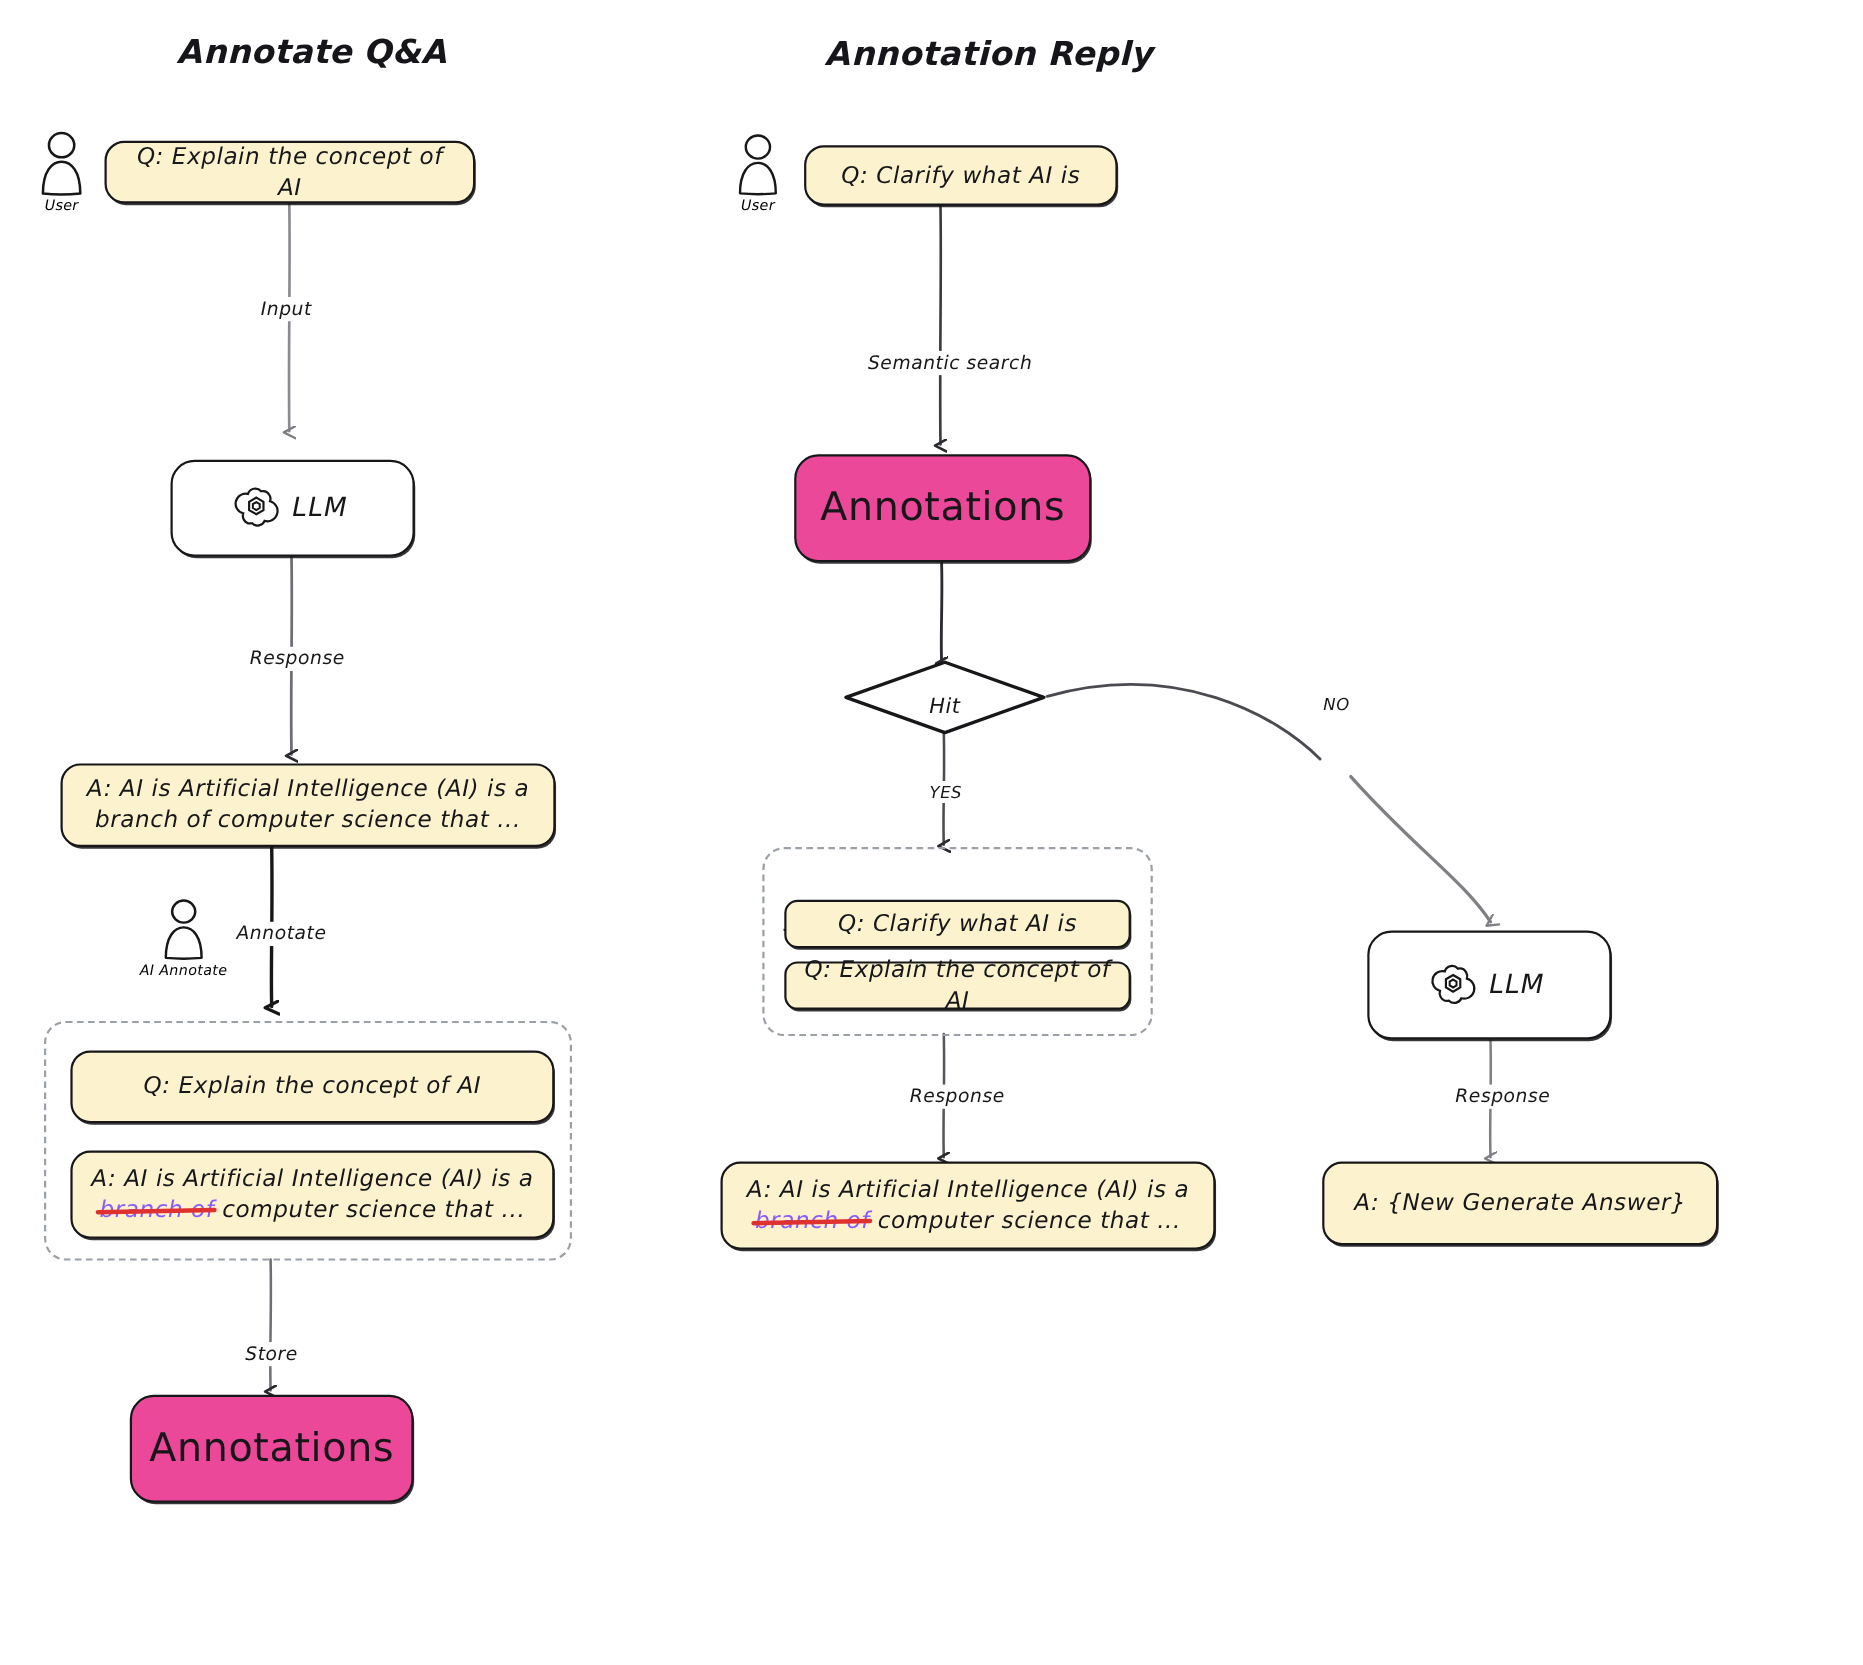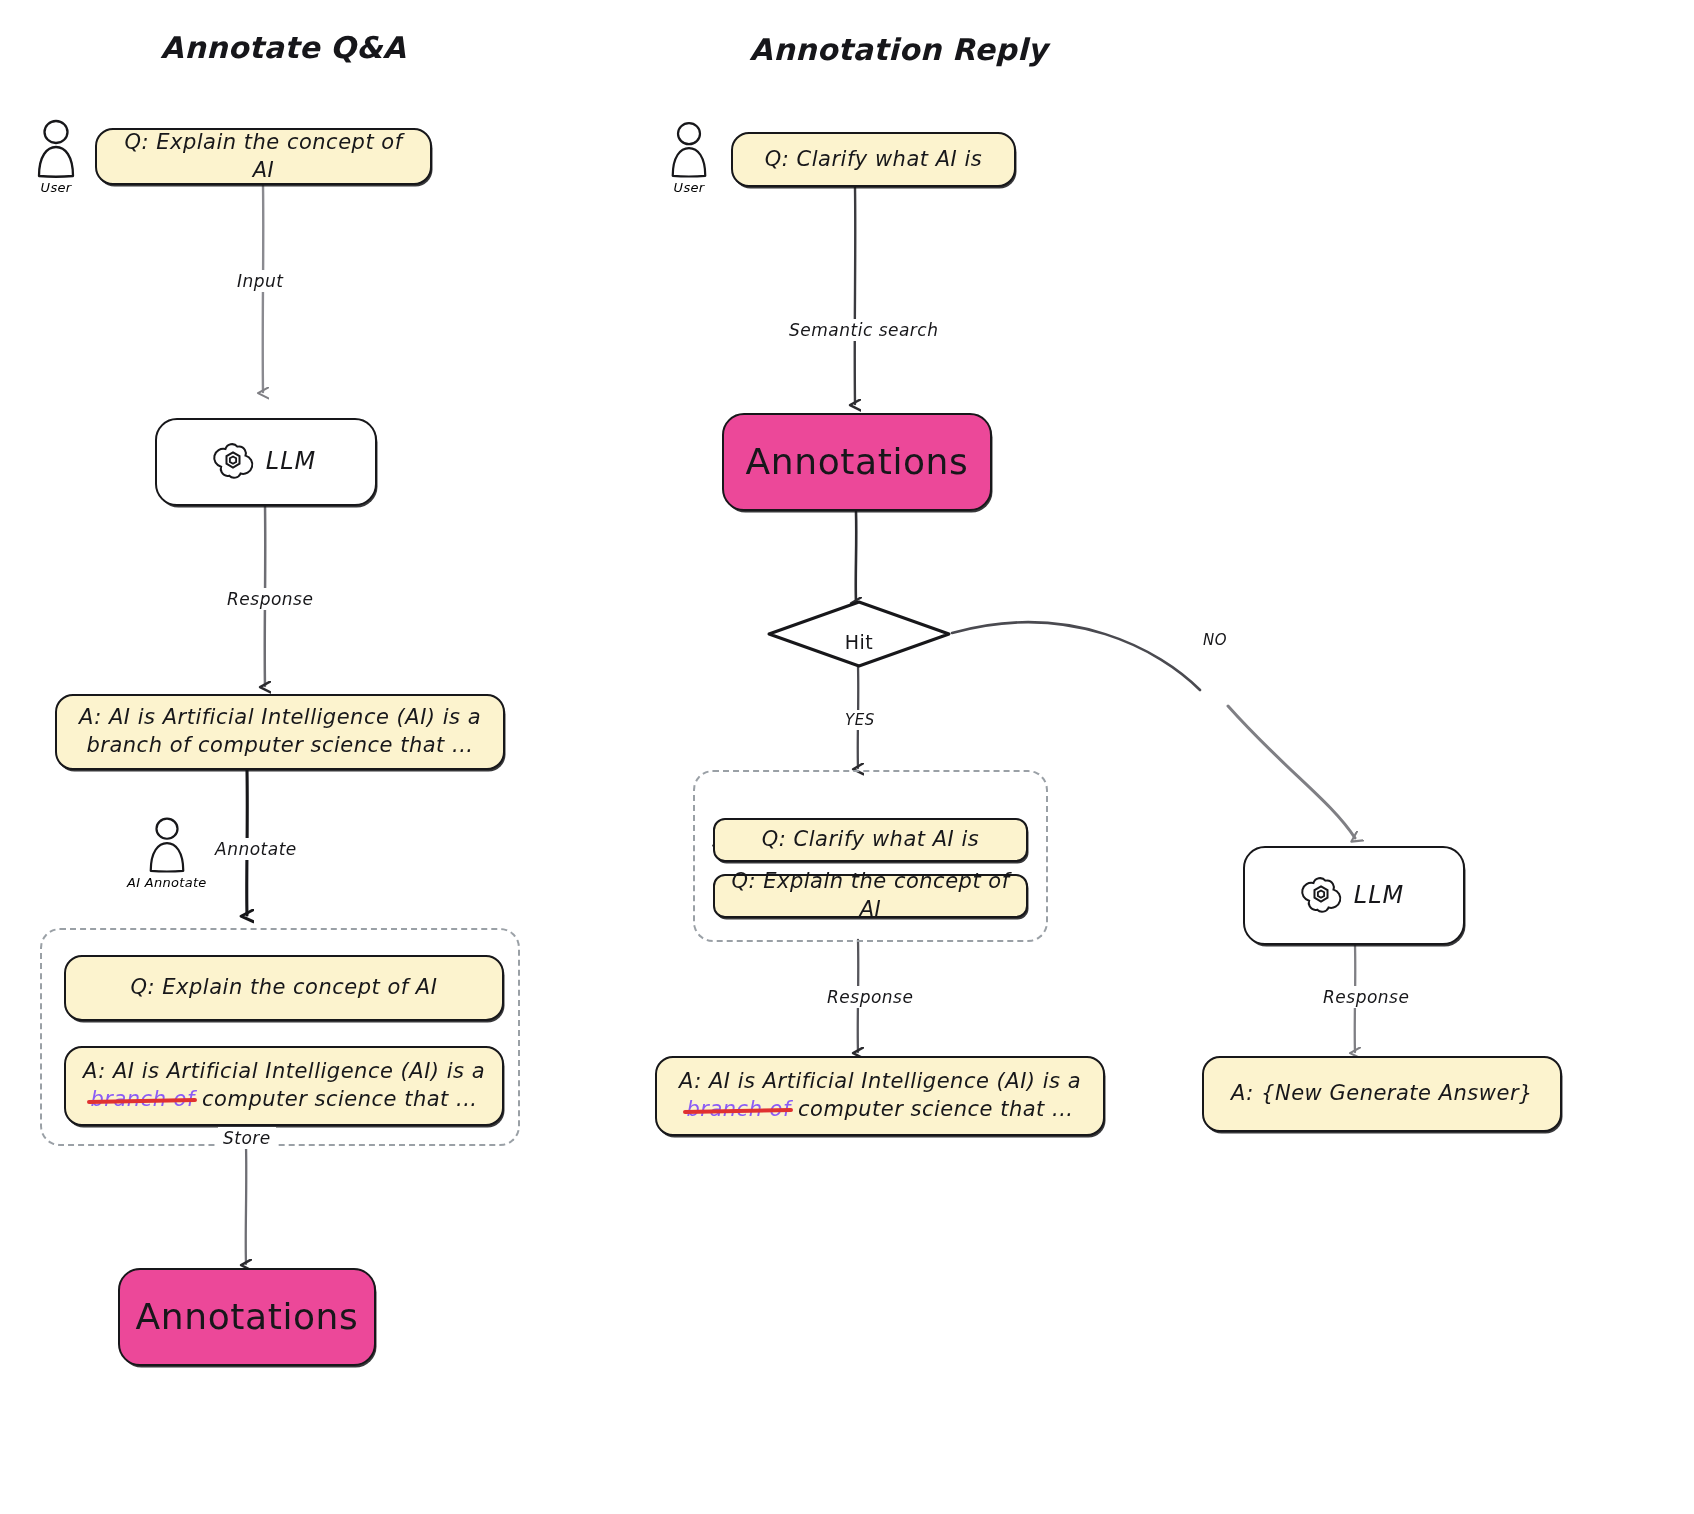--- a/index.html
+++ b/index.html
@@ -80,21 +80,21 @@
   
   .diamond{
     position:absolute;
     display:flex;align-items:center;justify-content:center;
   }
   .diamond .dshape{
     position:absolute;inset:0;
   }
   .diamond .dlabel{
     position:relative;
-    font-size:19px;letter-spacing:.5px;
+    font-size:19px;font-style:italic;letter-spacing:.5px;
     color:#17171a;
     margin-top:16px;
   }
   
   .group-dotted{
     position:absolute;
     box-sizing:border-box;
     border:2px dashed #9aa0a6;
     border-radius:20px;
     background:transparent;
@@ -244,21 +244,21 @@
     </span>
   </div>
 
   <div class="node store" style="left:118px;top:1268px;width:258px;height:98px;border-radius:22px;">
     <span class="txt">Annotations</span>
   </div>
 
   <div class="edge-label" style="left:232px;top:270px;text-align:right;">Input</div>
   <div class="edge-label" style="left:222px;top:588px;">Response</div>
   <div class="edge-label" style="left:210px;top:838px;">Annotate</div>
-  <div class="edge-label" style="left:218px;top:1127px;">Store</div>
+  <div class="edge-label" style="left:218px;top:1220px;">Store</div>
 
   <div class="node qa" style="left:731px;top:132px;width:285px;height:55px;">
     <span class="txt">Q: Clarify what AI is</span>
   </div>
 
   <div class="node store" style="left:722px;top:413px;width:270px;height:98px;border-radius:22px;">
     <span class="txt">Annotations</span>
   </div>
 
   <div class="diamond" style="left:766px;top:600px;width:186px;height:68px;">

